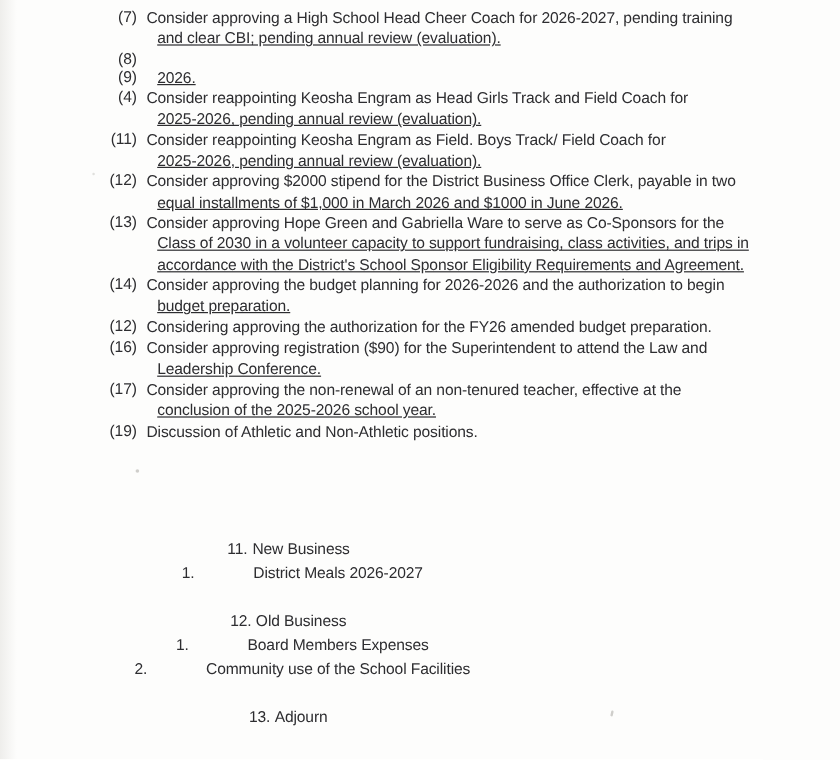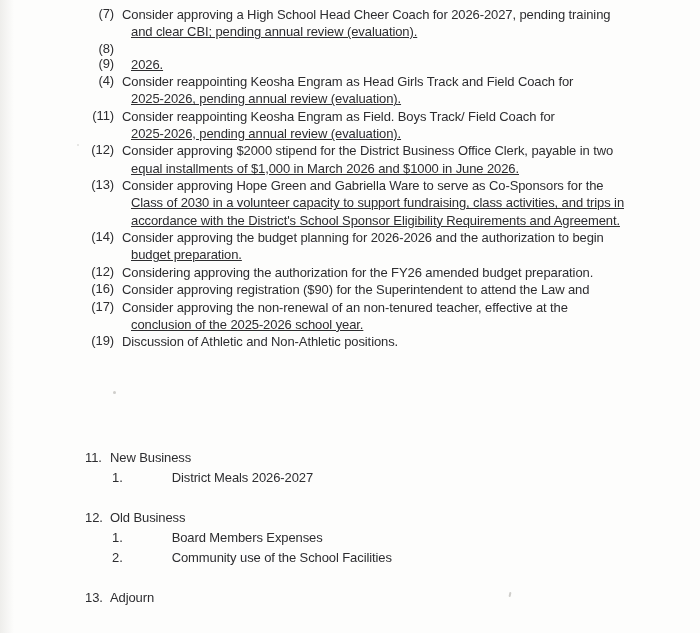--- a/index.html
+++ b/index.html
@@ -44,21 +44,21 @@
     line-height: 17.35px;
     white-space: nowrap;
   }
   .cont { padding-left: 9px; text-decoration: underline; }
 
   .sections {
     position: absolute;
     top: 447px;
     left: 0;
   }
-  .section { margin-bottom: 18px; }
+  .section { margin-bottom: 18px; text-align: center; }
   .sec-head { line-height: 21px; white-space: nowrap; }
   .sec-num {
     display: inline-block;
     width: 25px;
     margin-left: 85px;
   }
   .sub { line-height: 20.5px; white-space: nowrap; }
   .sub-num {
     display: inline-block;
     margin-left: 112px;
@@ -136,20 +136,21 @@
       <div class="item">
         <span class="num">(12)</span>
         <div class="body">
           <div class="line">Considering approving the authorization for the FY26 amended budget preparation.</div>
         </div>
       </div>
       <div class="item">
         <span class="num">(16)</span>
         <div class="body">
           <div class="line">Consider approving registration ($90) for the Superintendent to attend the Law and</div>
+          <div class="line cont">Leadership Conference.</div>
         </div>
       </div>
       <div class="item">
         <span class="num">(17)</span>
         <div class="body">
           <div class="line">Consider approving the non-renewal of an non-tenured teacher, effective at the</div>
           <div class="line cont">conclusion of the 2025-2026 school year.</div>
         </div>
       </div>
       <div class="item">

